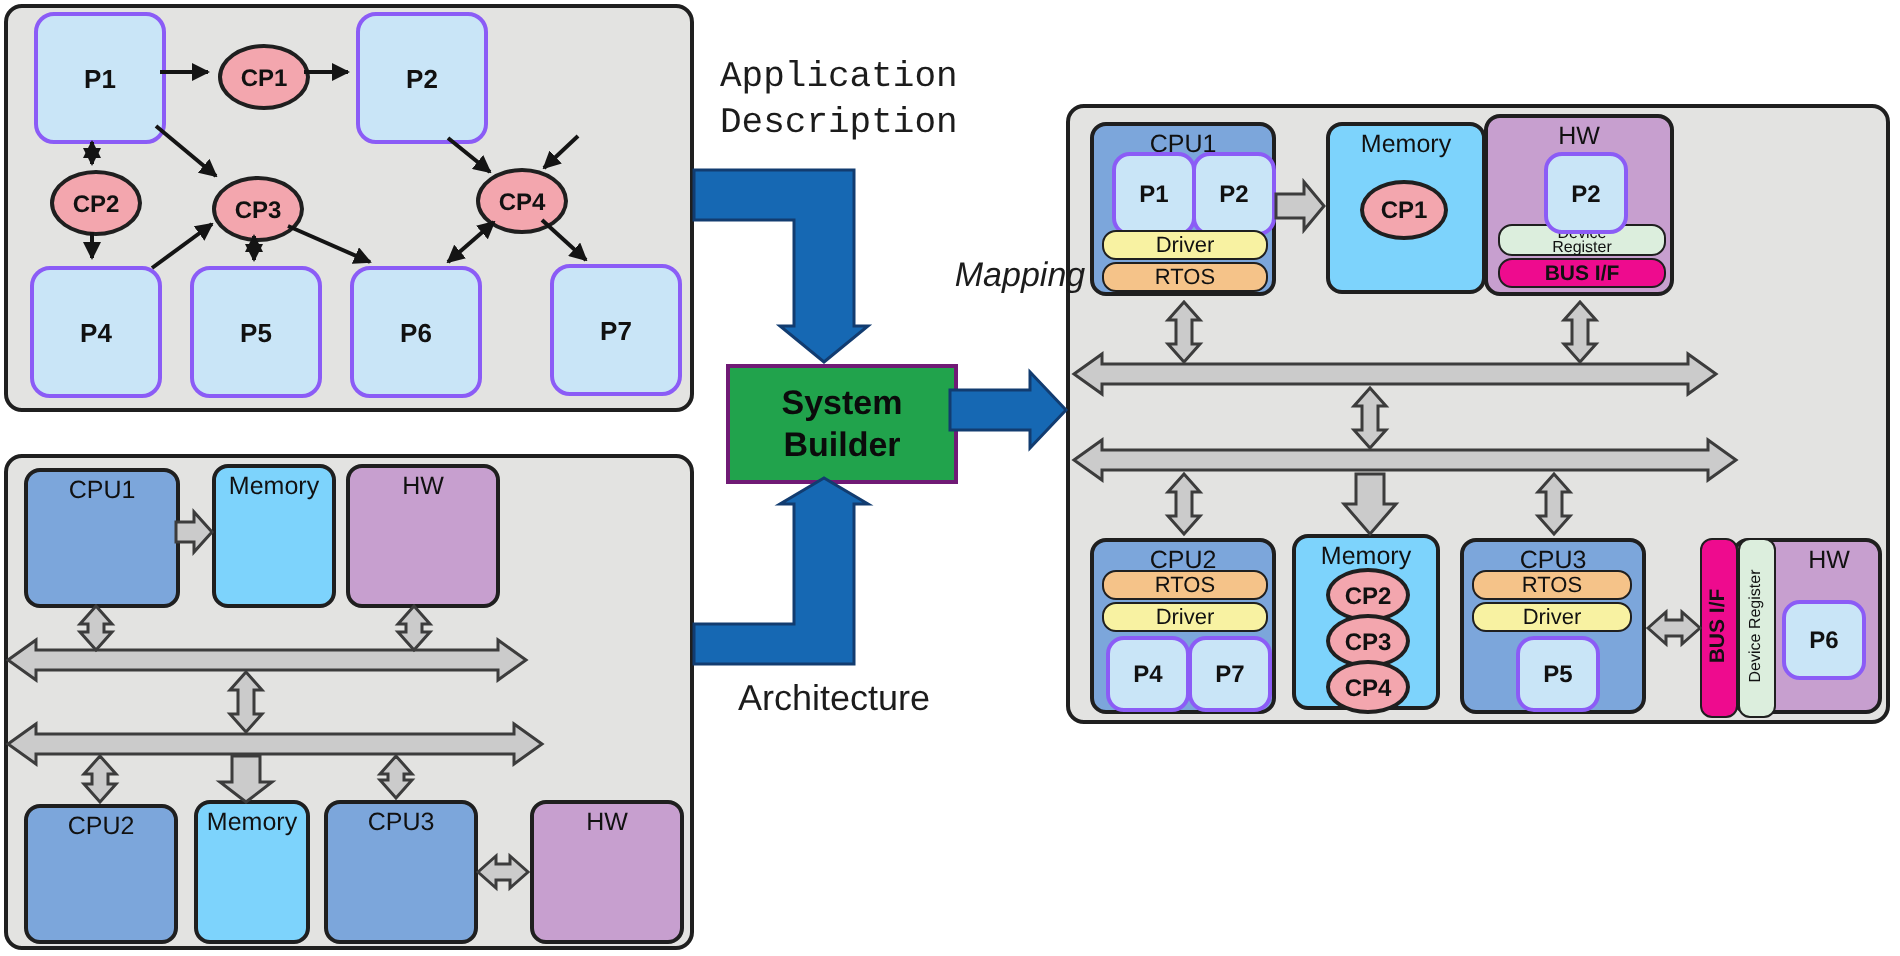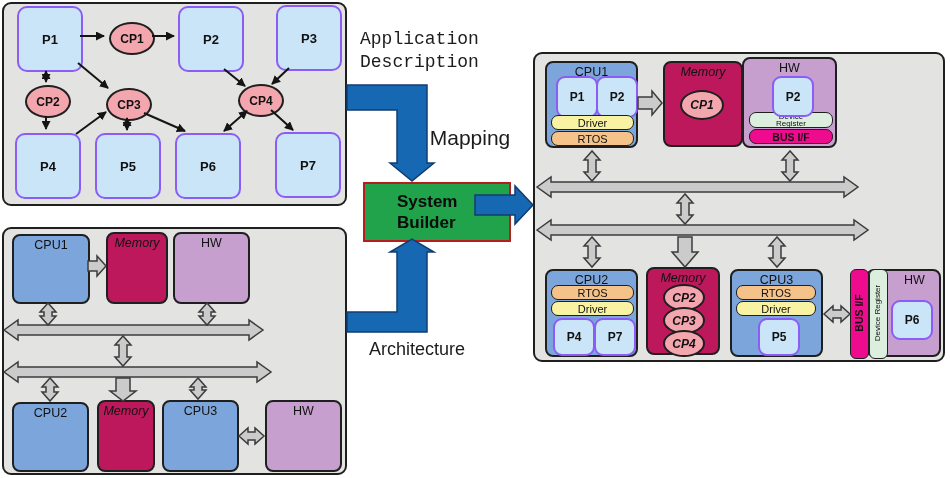--- a/index.html
+++ b/index.html
@@ -6,51 +6,50 @@
   #canvas{position:relative;width:950px;height:478px;background:#fff;
           font-family:"Liberation Sans",sans-serif;color:#111;overflow:hidden;}
   .panel{position:absolute;background:#e3e3e1;border:2px solid #1f1f1f;border-radius:9px;}
   .pbox{position:absolute;background:#c9e5f7;border:2px solid #8b5cf6;border-radius:10px;
         display:flex;align-items:center;justify-content:center;font-weight:bold;font-size:13px;}
   .pbox.sm{border-radius:9px;font-size:12px;}
   .cpe{position:absolute;background:#f3a6ae;border:2px solid #1f1f1f;border-radius:50%;
        display:flex;align-items:center;justify-content:center;font-weight:bold;font-size:12px;}
   .unit{position:absolute;border:2px solid #1f1f1f;border-radius:8px;}
   .cpu{background:#7ca6db;}
-  .mem{background:#be185d;font-style:italic;}
+  .mem{background:#7dd3fc;}
   .hw{background:#c79fcf;}
   .unit-label{display:block;text-align:center;font-size:12.5px;margin-top:2px;}
   .bar{position:absolute;border:1.5px solid #1f1f1f;border-radius:7px;
        display:flex;align-items:center;justify-content:center;font-size:11px;}
   .driver{background:#f8f2a2;}
   .rtos{background:#f5c389;}
   .busif{background:#ee0b8e;font-weight:bold;color:#111;}
   .devreg{background:#dceedd;flex-direction:column;font-size:8px;line-height:7.5px;}
   .vbar{position:absolute;border:1.5px solid #1f1f1f;border-radius:6px;width:17px;height:88px;}
   .vbar-inner{position:absolute;width:86px;height:16px;left:-35px;top:35px;
               transform:rotate(-90deg);display:flex;align-items:center;justify-content:center;}
   .flow-label{position:absolute;font-size:18px;line-height:23px;color:#1c1c1c;}
   .flow-label.center{text-align:center;}
   #builder{position:absolute;left:363px;top:182px;width:112px;height:56px;background:#21a34c;
-           border:2px solid #b91c1c;display:flex;flex-direction:column;
-           justify-content:center;font-size:17px;font-weight:bold;line-height:21px;color:#0b0b0b;padding-left:32px;}
+           border:2px solid #701a75;display:flex;flex-direction:column;align-items:center;
+           justify-content:center;font-size:17px;font-weight:bold;line-height:21px;color:#0b0b0b;}
   svg.overlay{position:absolute;left:0;top:0;pointer-events:none;}
   .thin{stroke:#141414;stroke-width:2;fill:none;}
   .blk{fill:#cbcbcb;stroke:#3c3c3c;stroke-width:1.5;}
   .blue{fill:#1668b3;stroke:#123c70;stroke-width:1.5;}
 </style>
 </head>
 <body>
 
 <div id="canvas">
 
   <div class="panel" style="left:2px;top:2px;width:341px;height:200px;">
     <div class="pbox" style="left:13px;top:2px;width:62px;height:62px;">P1</div>
     <div class="pbox" style="left:174px;top:2px;width:62px;height:62px;">P2</div>
-    <div class="pbox" style="left:272px;top:1px;width:62px;height:62px;">P3</div>
     <div class="pbox" style="left:11px;top:129px;width:62px;height:62px;">P4</div>
     <div class="pbox" style="left:91px;top:129px;width:62px;height:62px;">P5</div>
     <div class="pbox" style="left:171px;top:129px;width:62px;height:62px;">P6</div>
     <div class="pbox" style="left:271px;top:128px;width:62px;height:62px;">P7</div>
     <div class="cpe" style="left:105px;top:18px;width:42px;height:29px;">CP1</div>
     <div class="cpe" style="left:21px;top:81px;width:42px;height:29px;">CP2</div>
     <div class="cpe" style="left:102px;top:84px;width:42px;height:29px;">CP3</div>
     <div class="cpe" style="left:234px;top:80px;width:42px;height:29px;">CP4</div>
   </div>
 
@@ -134,21 +133,21 @@
     </div>
     <div class="vbar devreg" style="left:334px;top:215px;">
       <div class="vbar-inner" style="flex-direction:column;font-size:8px;line-height:7.5px;">Device Register</div>
     </div>
   </div>
 
   <div class="flow-label" style="left:360px;top:28px;width:125px;font-family:Liberation Mono, monospace;">
     <div>Application</div>
     <div>Description</div>
   </div>
-  <div class="flow-label center" style="left:420px;top:127px;width:100px;font-size:21px;line-height:21px;">
+  <div class="flow-label center" style="left:460px;top:127px;width:100px;font-size:17px;line-height:21px;font-style:italic;">
     <div>Mapping</div>
   </div>
   <div class="flow-label center" style="left:352px;top:337px;width:130px;line-height:25px;">
     <div>Architecture</div>
   </div>
   <div id="builder">
     <div>System</div>
     <div>Builder</div>
   </div>
 

